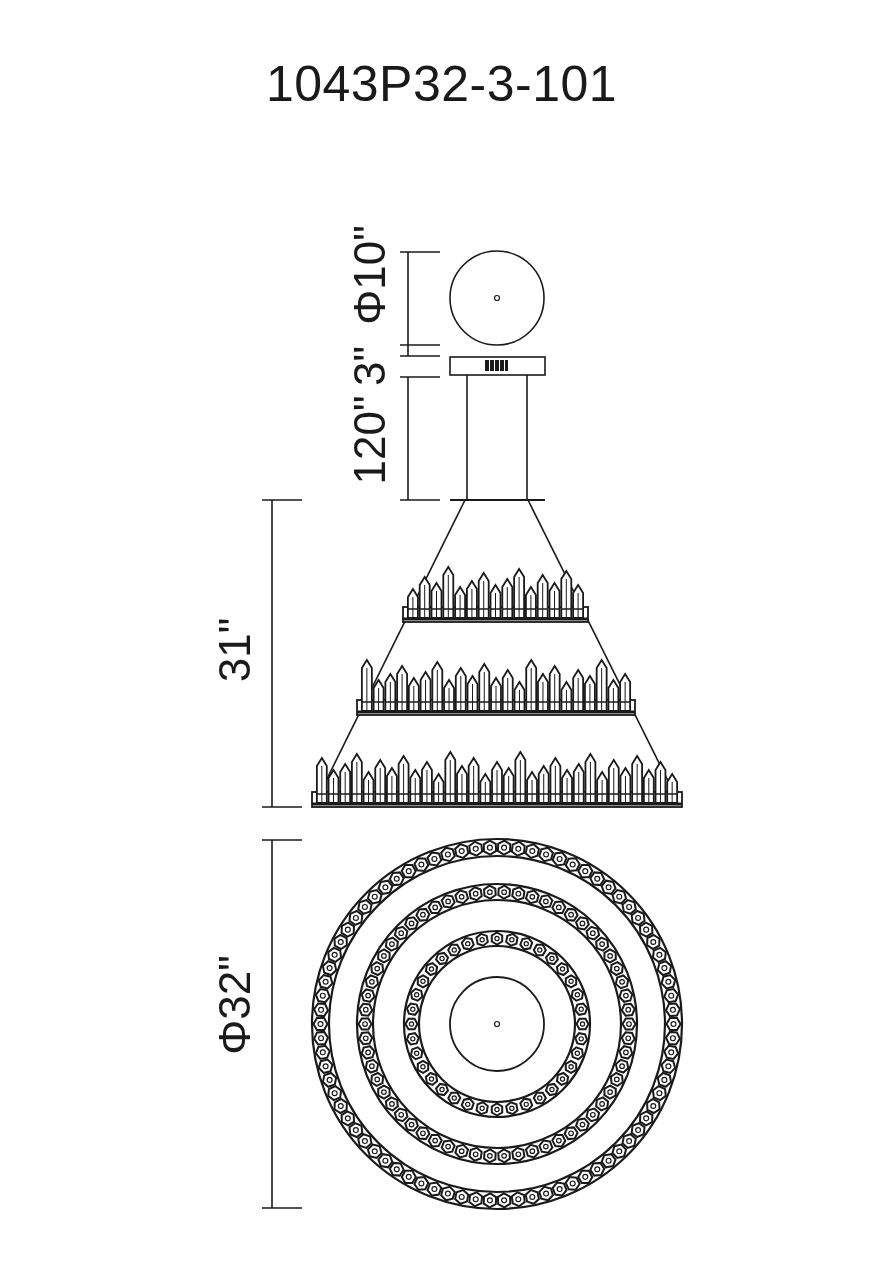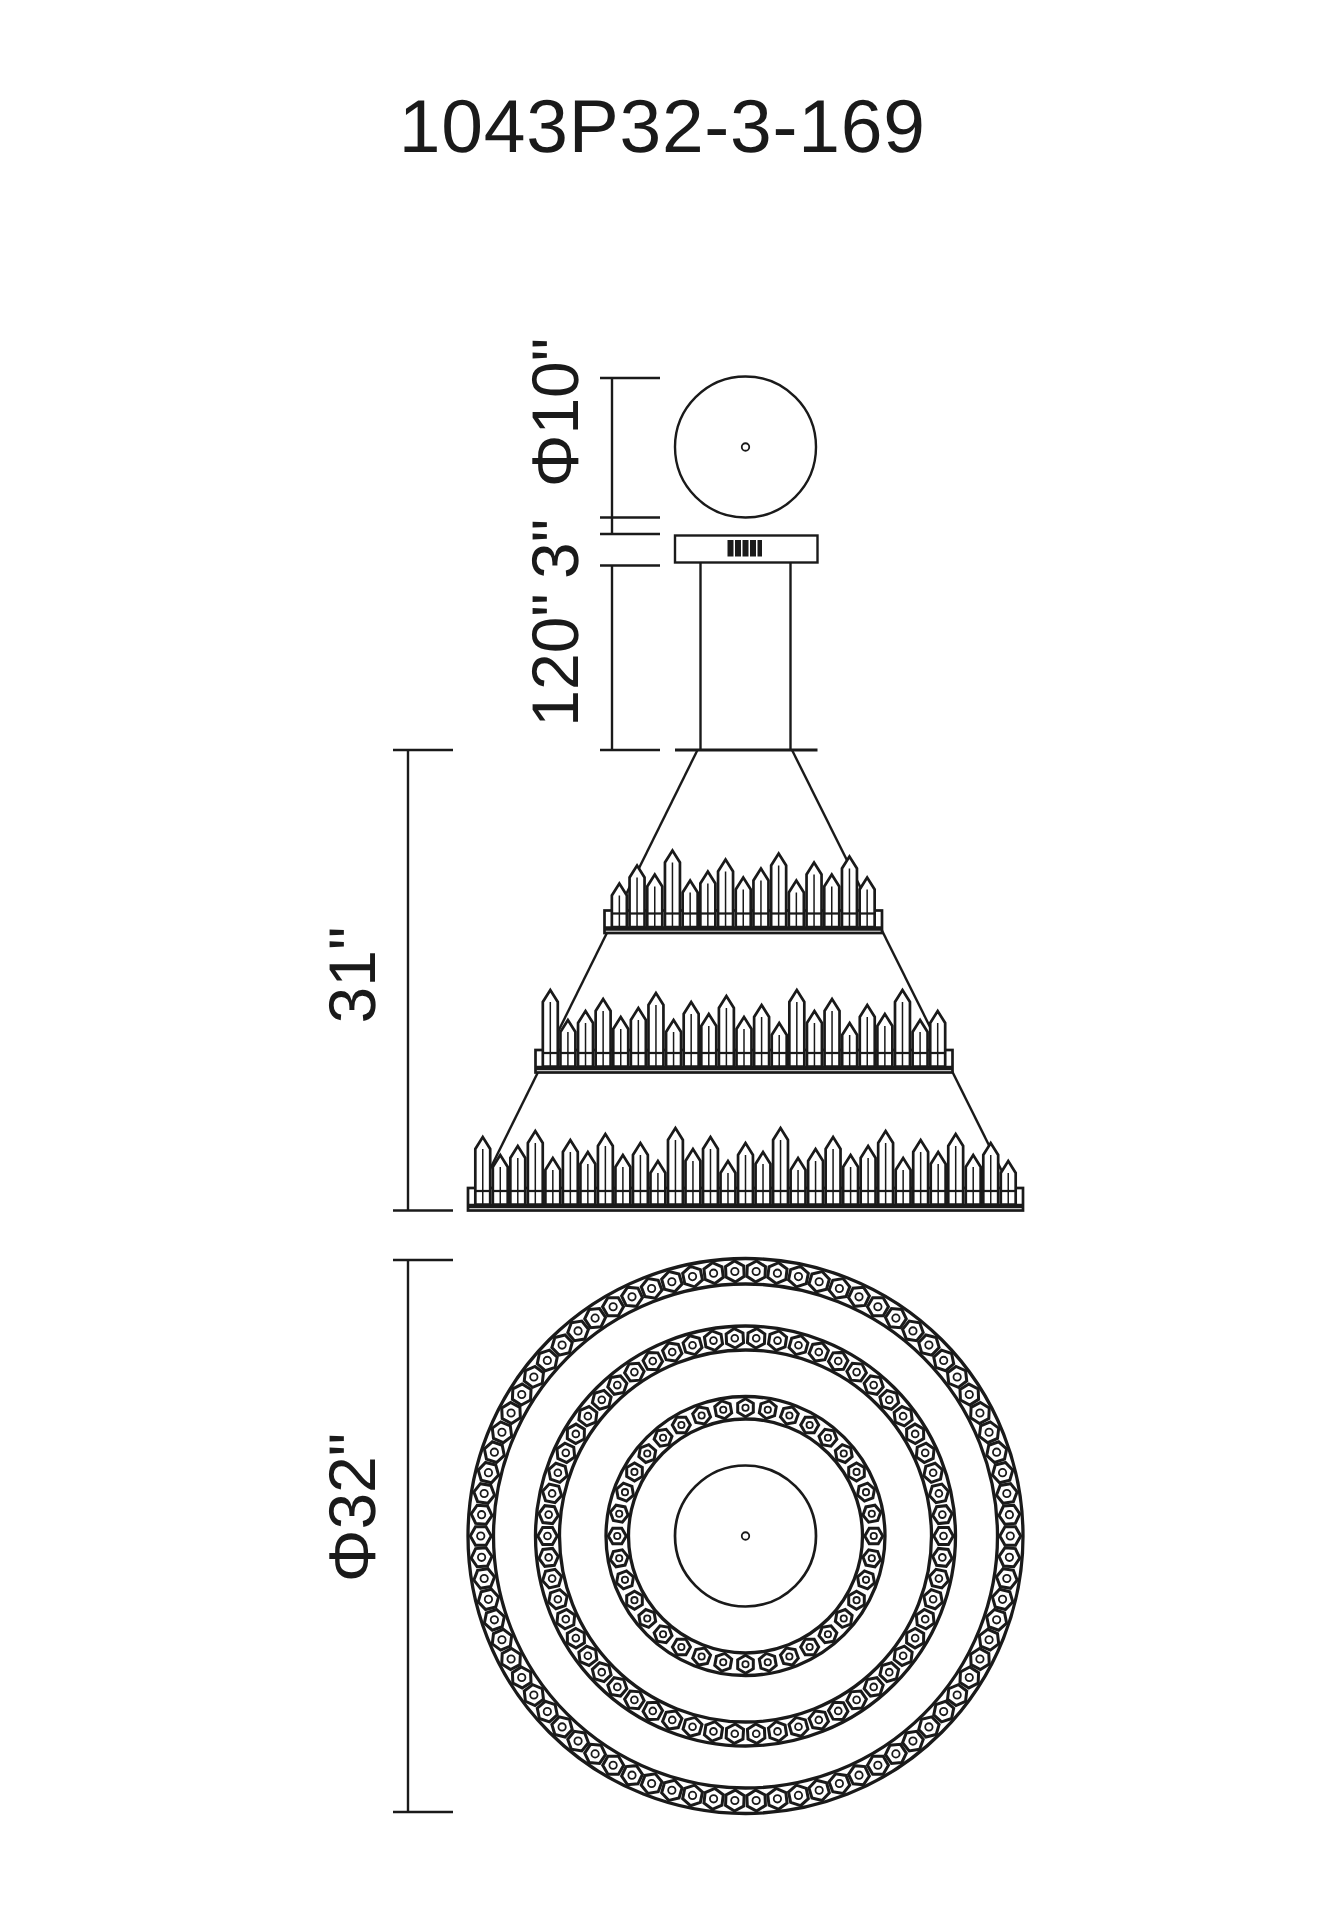--- a/index.html
+++ b/index.html
@@ -7,21 +7,21 @@
     .title {
       position: absolute; left: 0; top: 55px; width: 883px; text-align: center;
       font-family: "Liberation Sans", sans-serif; font-size: 50px; color: #1a1a1a; letter-spacing: 0.5px;
     }
     svg.drawing { position: absolute; left: 0; top: 0; }
     .dim-label { font-family: "Liberation Sans", sans-serif; fill: #1a1a1a; }
   </style>
 </head>
 <body>
 
-<div class="title">1043P32-3-169</div>
+<div class="title">1043P32-3-101</div>
 
 <svg class="drawing" width="883" height="1280" viewBox="0 0 883 1280" xmlns="http://www.w3.org/2000/svg">
   <g stroke="#1a1a1a" fill="none" stroke-width="1.6">
 
     <g>
       <line x1="400" y1="252" x2="440" y2="252"></line>
       <line x1="408" y1="252" x2="408" y2="345"></line>
       <line x1="400" y1="345" x2="440" y2="345"></line>
       <line x1="400" y1="356" x2="440" y2="356"></line>
       <line x1="408" y1="345" x2="408" y2="356"></line>

